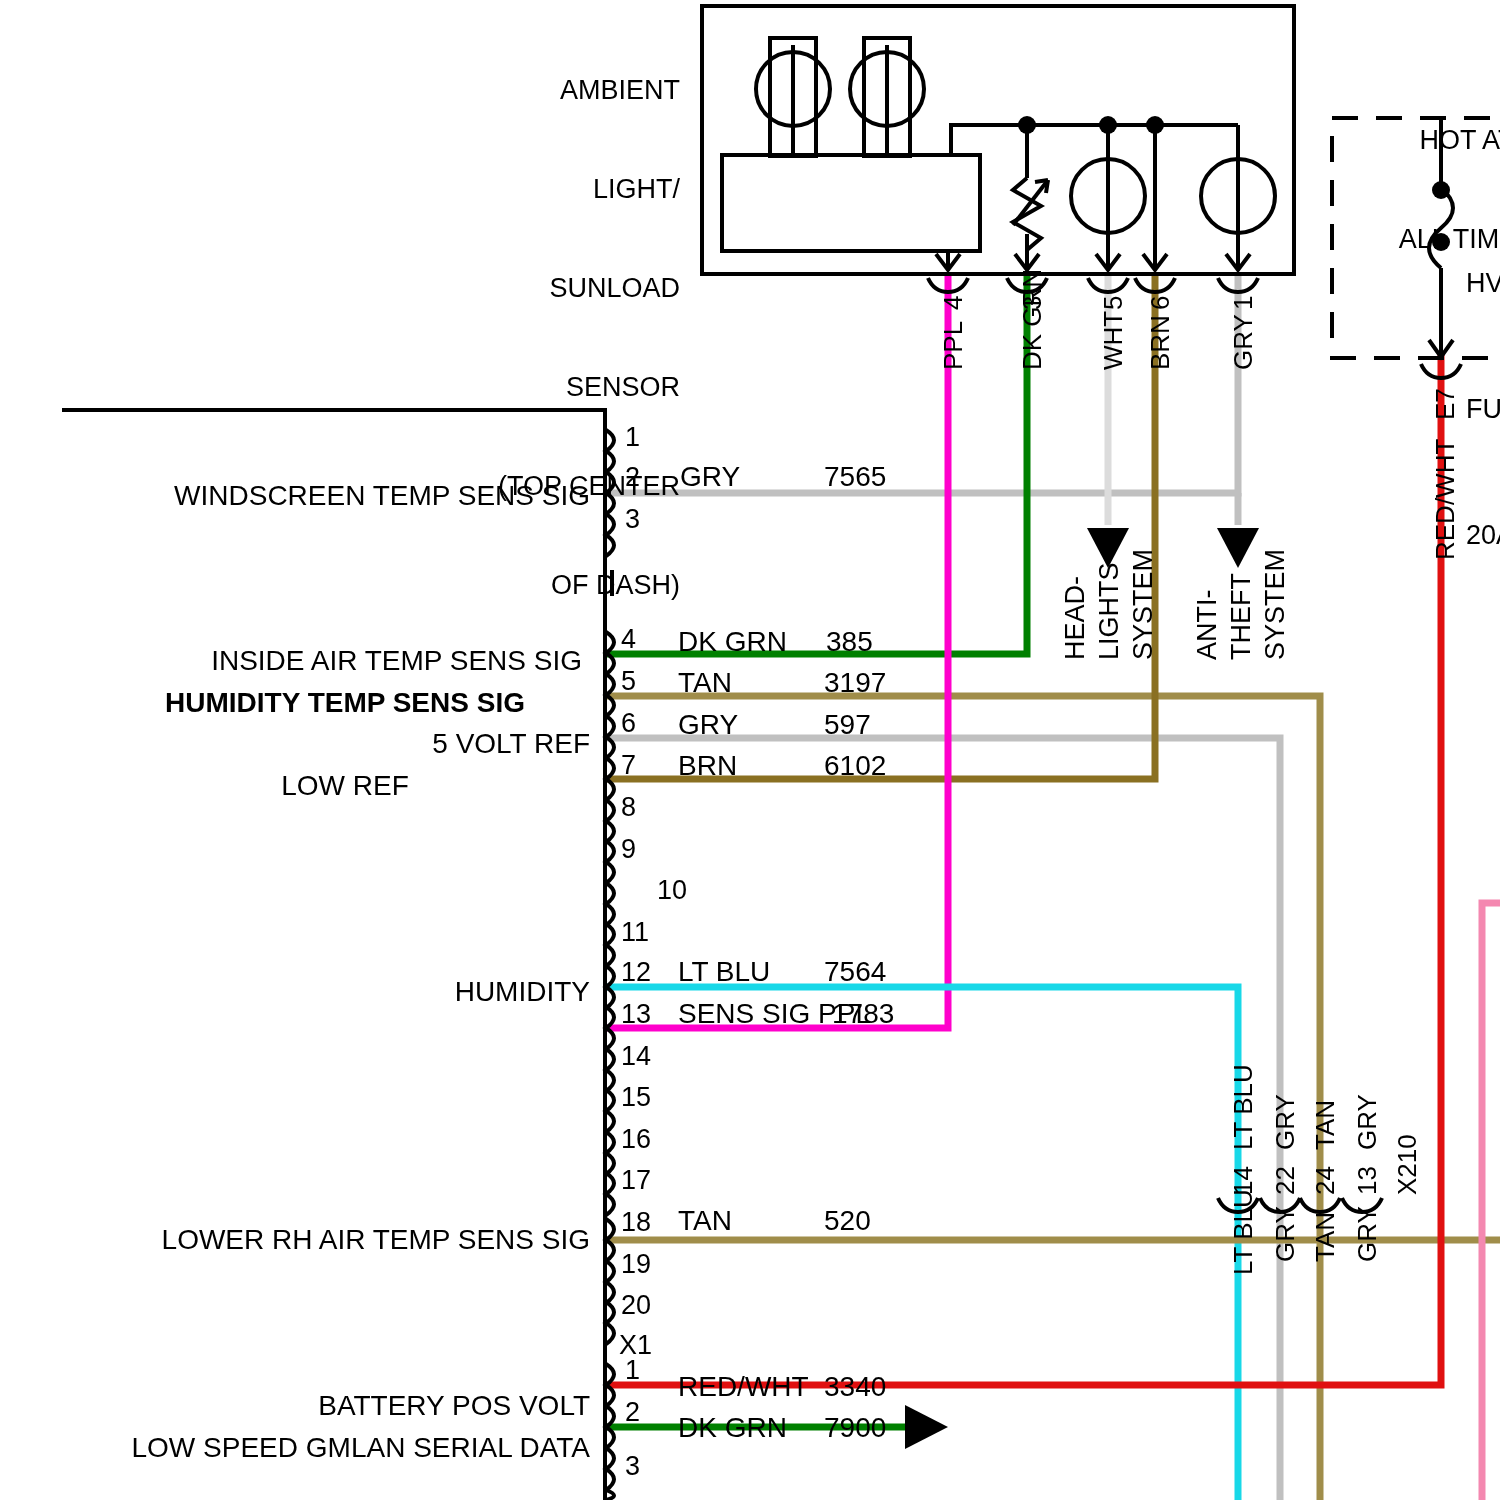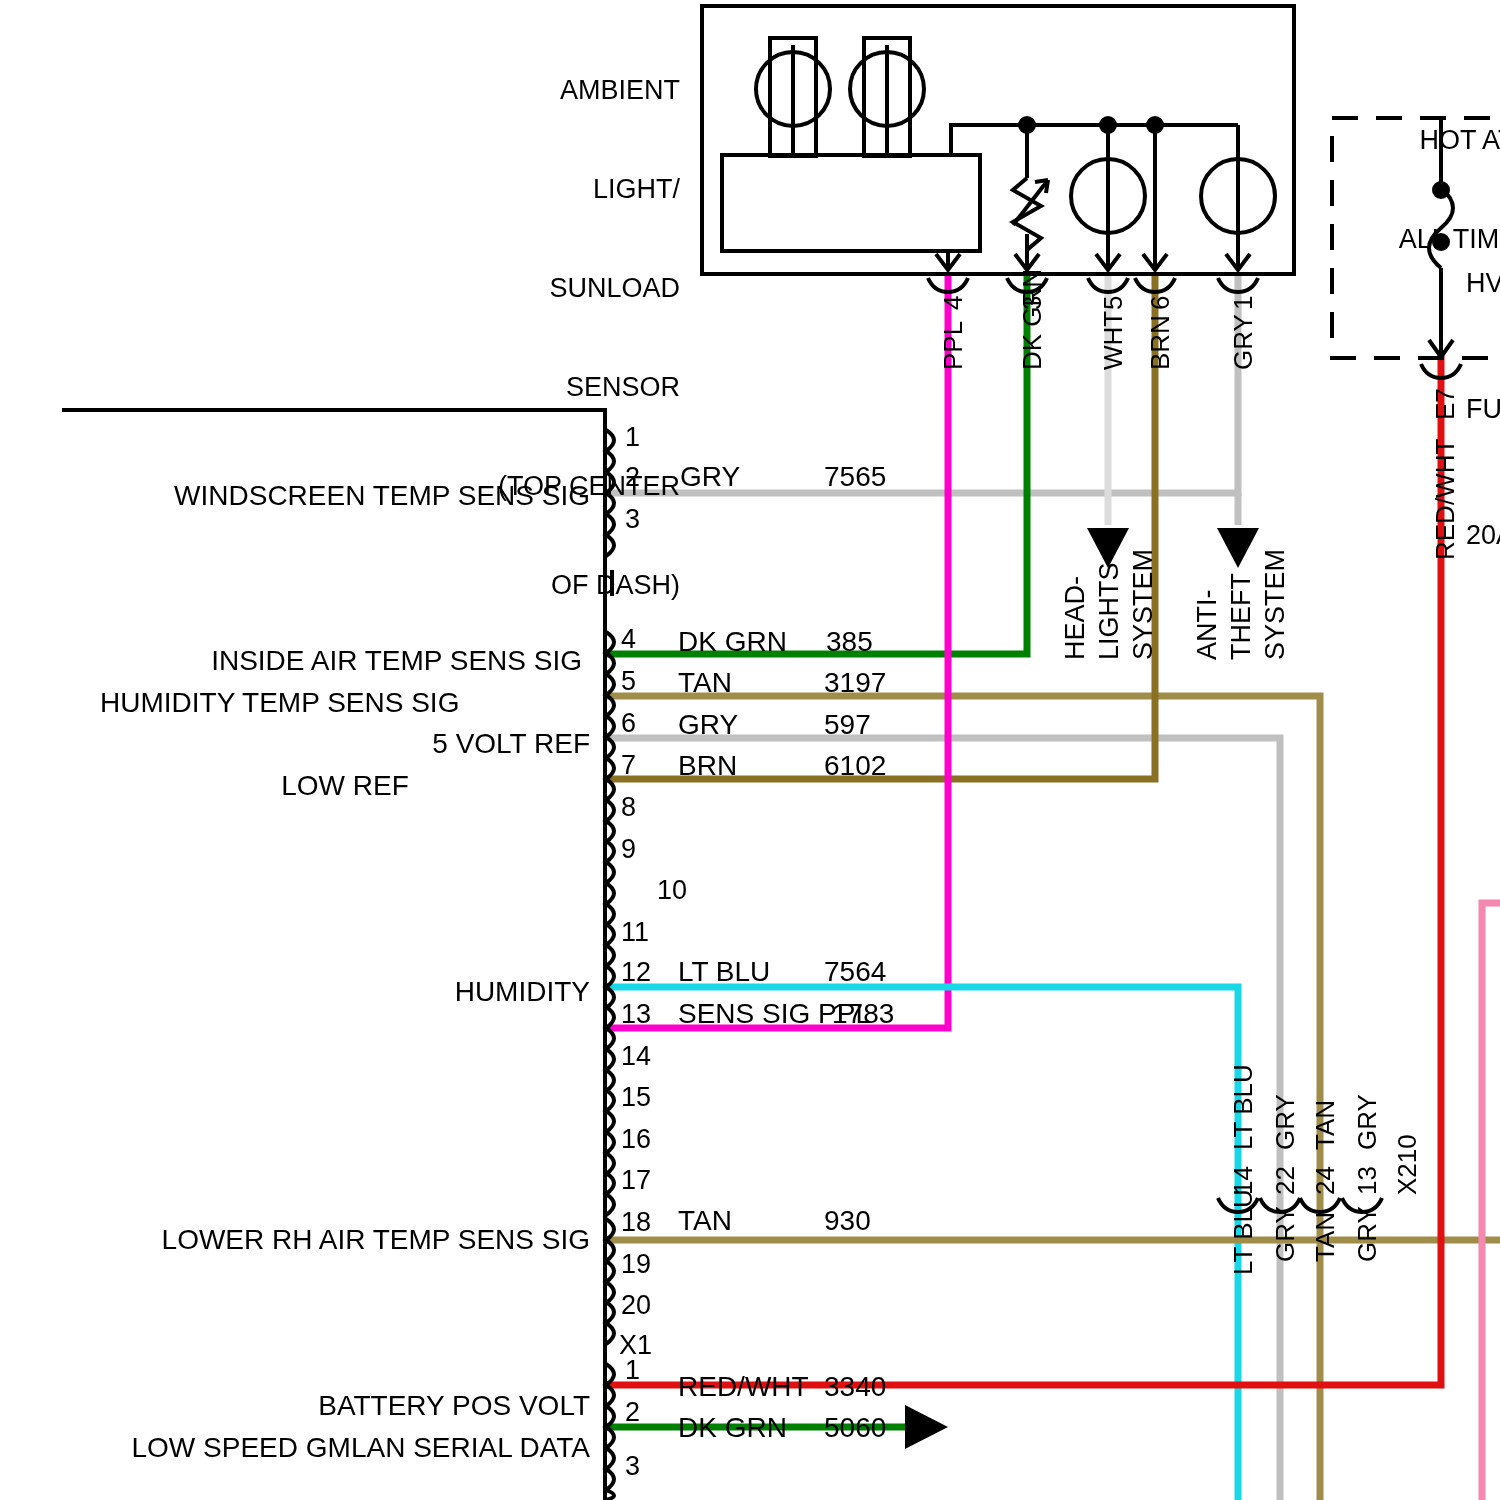--- a/index.html
+++ b/index.html
@@ -226,21 +226,21 @@
   <div class="txt t27" style="left:621px;top:1082px;">15</div>
   <div class="txt t27" style="left:621px;top:1124px;">16</div>
   <div class="txt t27" style="left:621px;top:1165px;">17</div>
   <div class="txt t27" style="left:621px;top:1207px;">18</div>
   <div class="txt t27" style="left:621px;top:1249px;">19</div>
   <div class="txt t27" style="left:621px;top:1290px;">20</div>
   <div class="txt t27" style="left:619px;top:1330px;">X1</div>
 
   <div class="txt t28" style="left:100px;top:480px;width:490px;text-align:right;">WINDSCREEN TEMP SENS SIG</div>
   <div class="txt t28" style="left:92px;top:645px;width:490px;text-align:right;">INSIDE AIR TEMP SENS SIG</div>
-  <div class="txt t28" style="left:100px;top:687px;width:490px;text-align:left;">HUMIDITY TEMP SENS SIG</div>
+  <div class="txt t28" style="left:100px;top:687px;width:490px;text-align:center;font-weight:bold;">HUMIDITY TEMP SENS SIG</div>
   <div class="txt t28" style="left:100px;top:728px;width:490px;text-align:right;">5 VOLT REF</div>
   <div class="txt t28" style="left:100px;top:770px;width:490px;text-align:center;">LOW REF</div>
   <div class="txt t28" style="left:100px;top:976px;width:490px;text-align:right;">HUMIDITY</div>
   <div class="txt t28" style="left:100px;top:1224px;width:490px;text-align:right;">LOWER RH AIR TEMP SENS SIG</div>
 
   <div class="txt t28" style="left:680px;top:461px;">GRY</div>
   <div class="txt t28" style="left:824px;top:461px;">7565</div>
 
   <div class="txt t28" style="left:678px;top:626px;">DK GRN</div>
   <div class="txt t28" style="left:826px;top:626px;">385</div>
@@ -254,33 +254,33 @@
   <div class="txt t28" style="left:678px;top:750px;">BRN</div>
   <div class="txt t28" style="left:824px;top:750px;">6102</div>
 
   <div class="txt t28" style="left:678px;top:956px;">LT BLU</div>
   <div class="txt t28" style="left:824px;top:956px;">7564</div>
 
   <div class="txt t28" style="left:678px;top:998px;">SENS SIG PPL</div>
   <div class="txt t28" style="left:832px;top:998px;">1783</div>
 
   <div class="txt t28" style="left:678px;top:1205px;">TAN</div>
-  <div class="txt t28" style="left:824px;top:1205px;">930</div>
+  <div class="txt t28" style="left:824px;top:1205px;">520</div>
 
   <div class="txt t27" style="left:625px;top:1355px;">1</div>
   <div class="txt t27" style="left:625px;top:1397px;">2</div>
   <div class="txt t27" style="left:625px;top:1451px;">3</div>
 
   <div class="txt t28" style="left:100px;top:1390px;width:490px;text-align:right;">BATTERY POS VOLT</div>
   <div class="txt t28" style="left:60px;top:1432px;width:530px;text-align:right;">LOW SPEED GMLAN SERIAL DATA</div>
 
   <div class="txt t28" style="left:678px;top:1371px;">RED/WHT</div>
   <div class="txt t28" style="left:824px;top:1371px;">3340</div>
   <div class="txt t28" style="left:678px;top:1412px;">DK GRN</div>
-  <div class="txt t28" style="left:824px;top:1412px;">5060</div>
+  <div class="txt t28" style="left:824px;top:1412px;">7900</div>
 
   <div class="vtxt t26" style="left:1228px;top:1195px;">14</div>
   <div class="vtxt t26" style="left:1270px;top:1195px;">22</div>
   <div class="vtxt t26" style="left:1310px;top:1195px;">24</div>
   <div class="vtxt t26" style="left:1352px;top:1195px;">13</div>
   <div class="vtxt t26" style="left:1392px;top:1195px;">X210</div>
 
   <div class="vtxt t26" style="left:1228px;top:1150px;">LT BLU</div>
   <div class="vtxt t26" style="left:1270px;top:1150px;">GRY</div>
   <div class="vtxt t26" style="left:1310px;top:1150px;">TAN</div>

